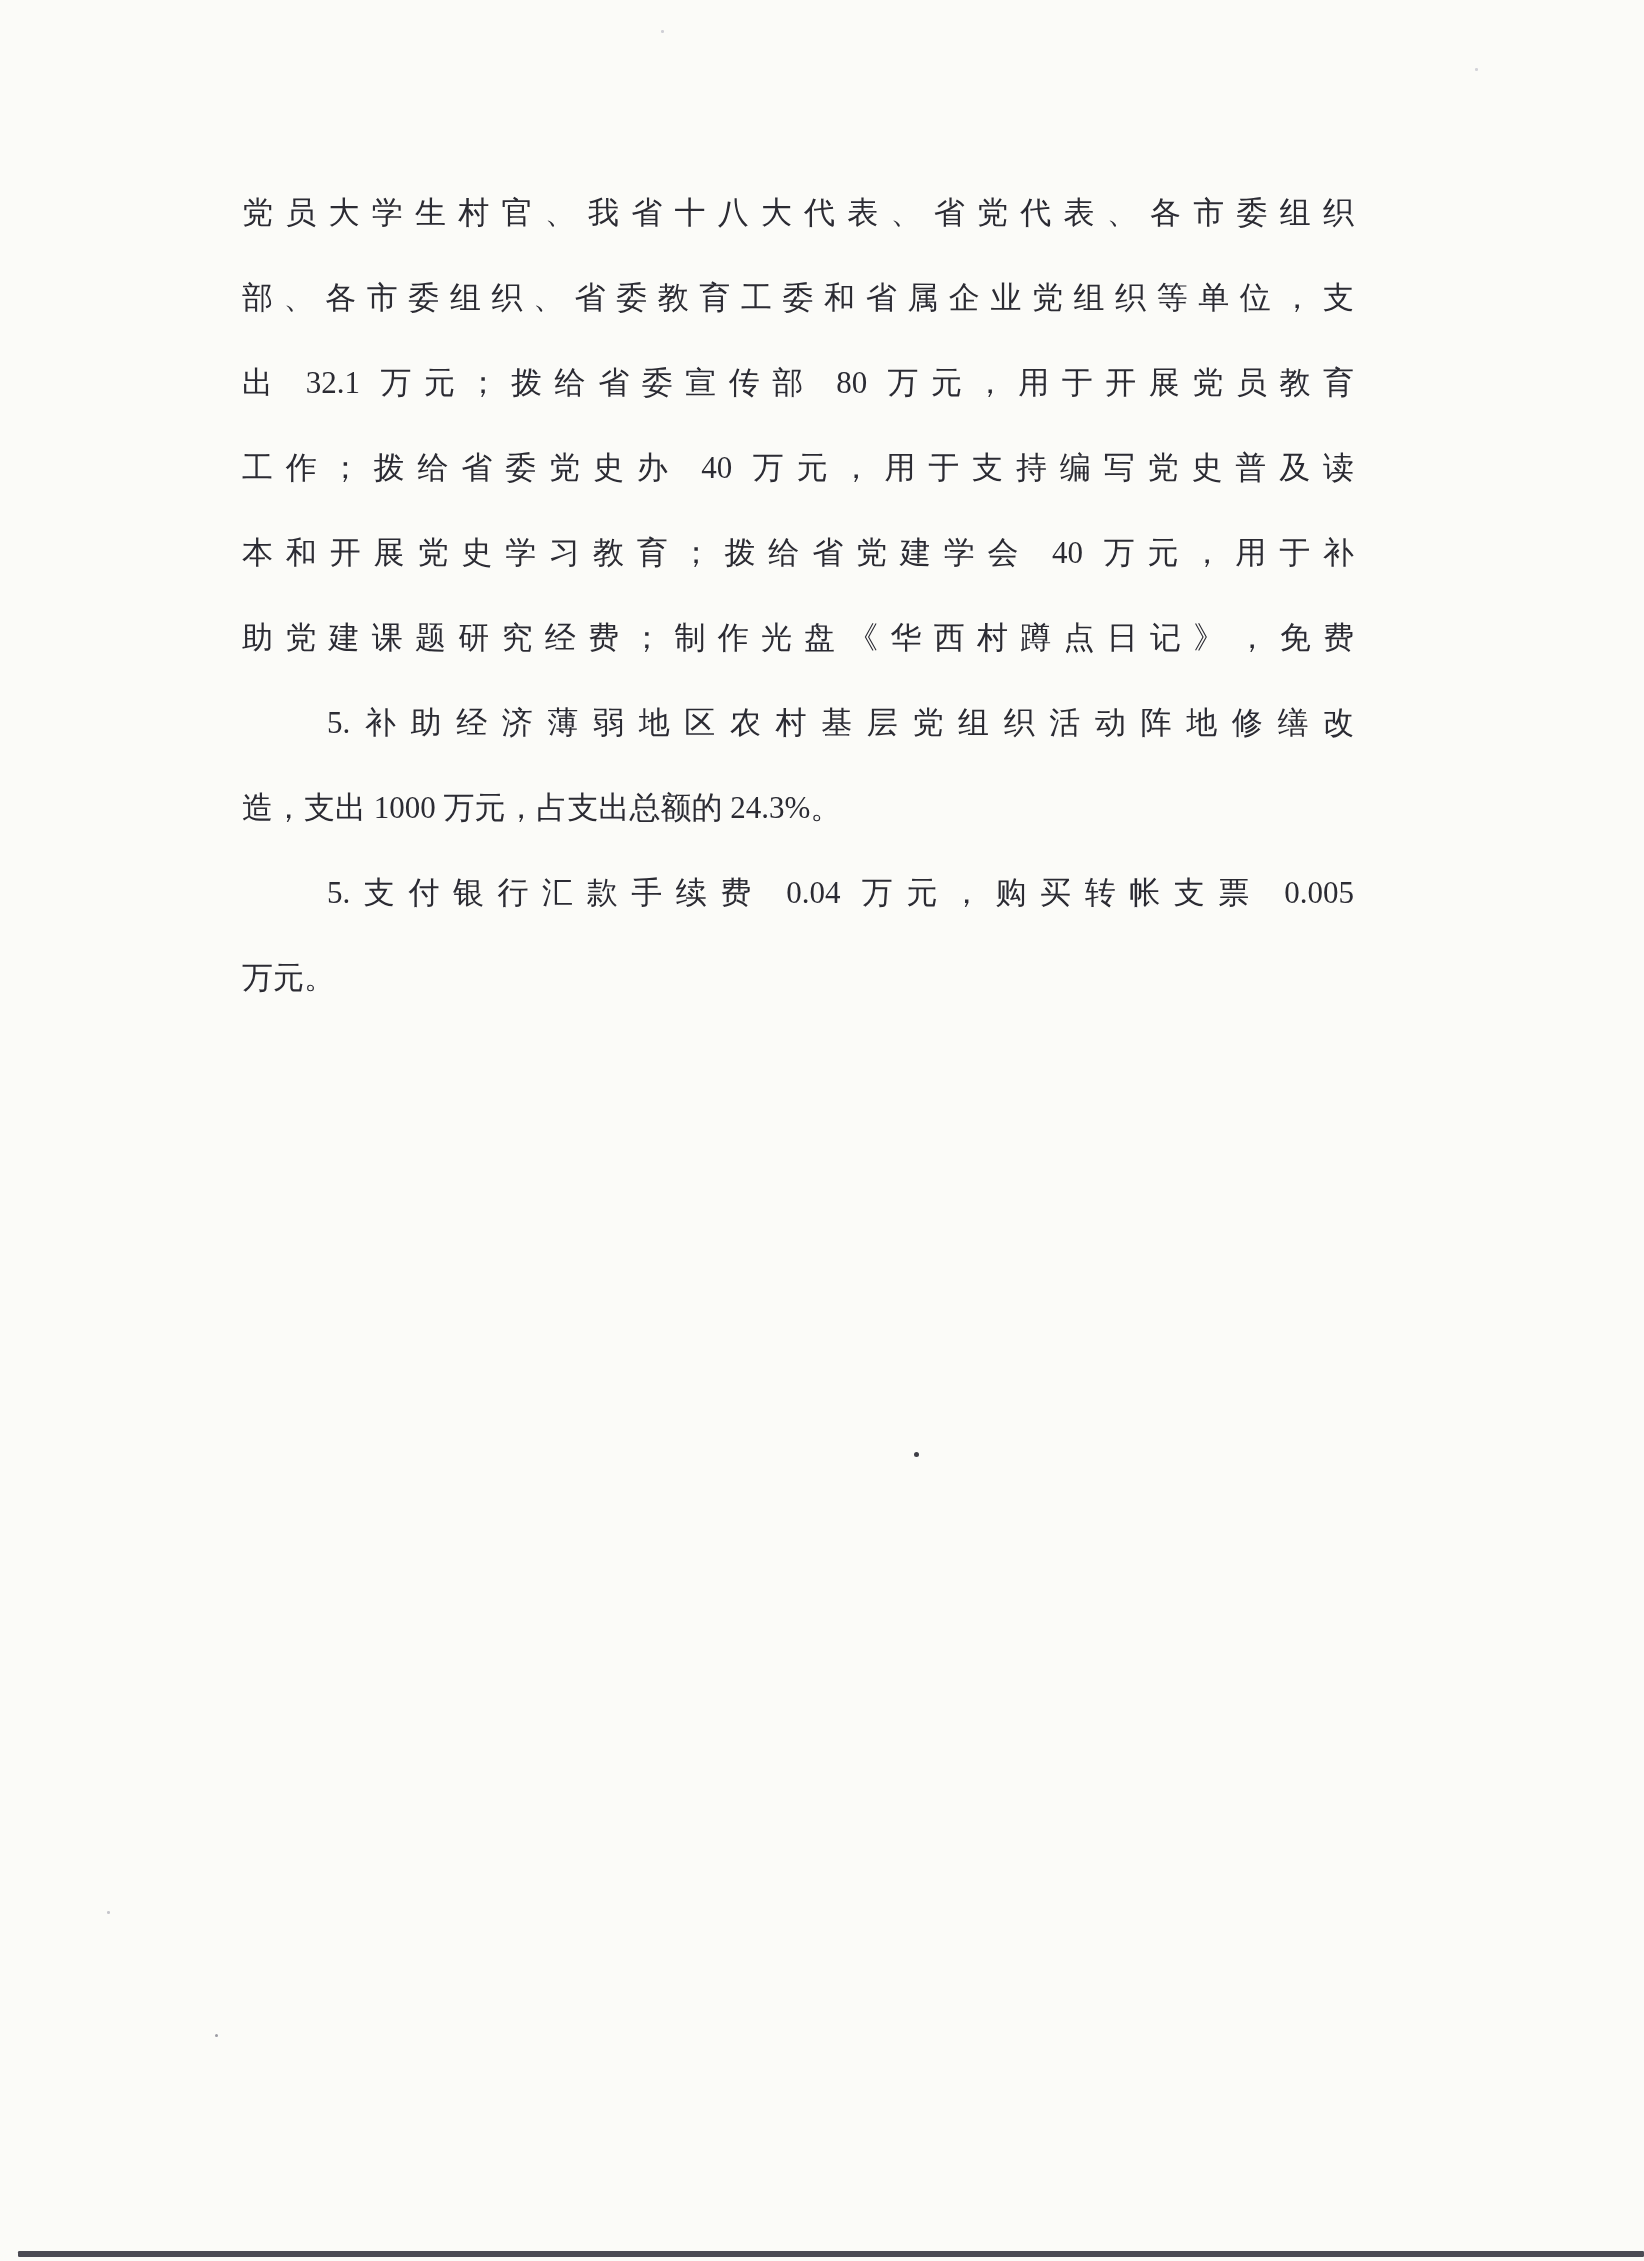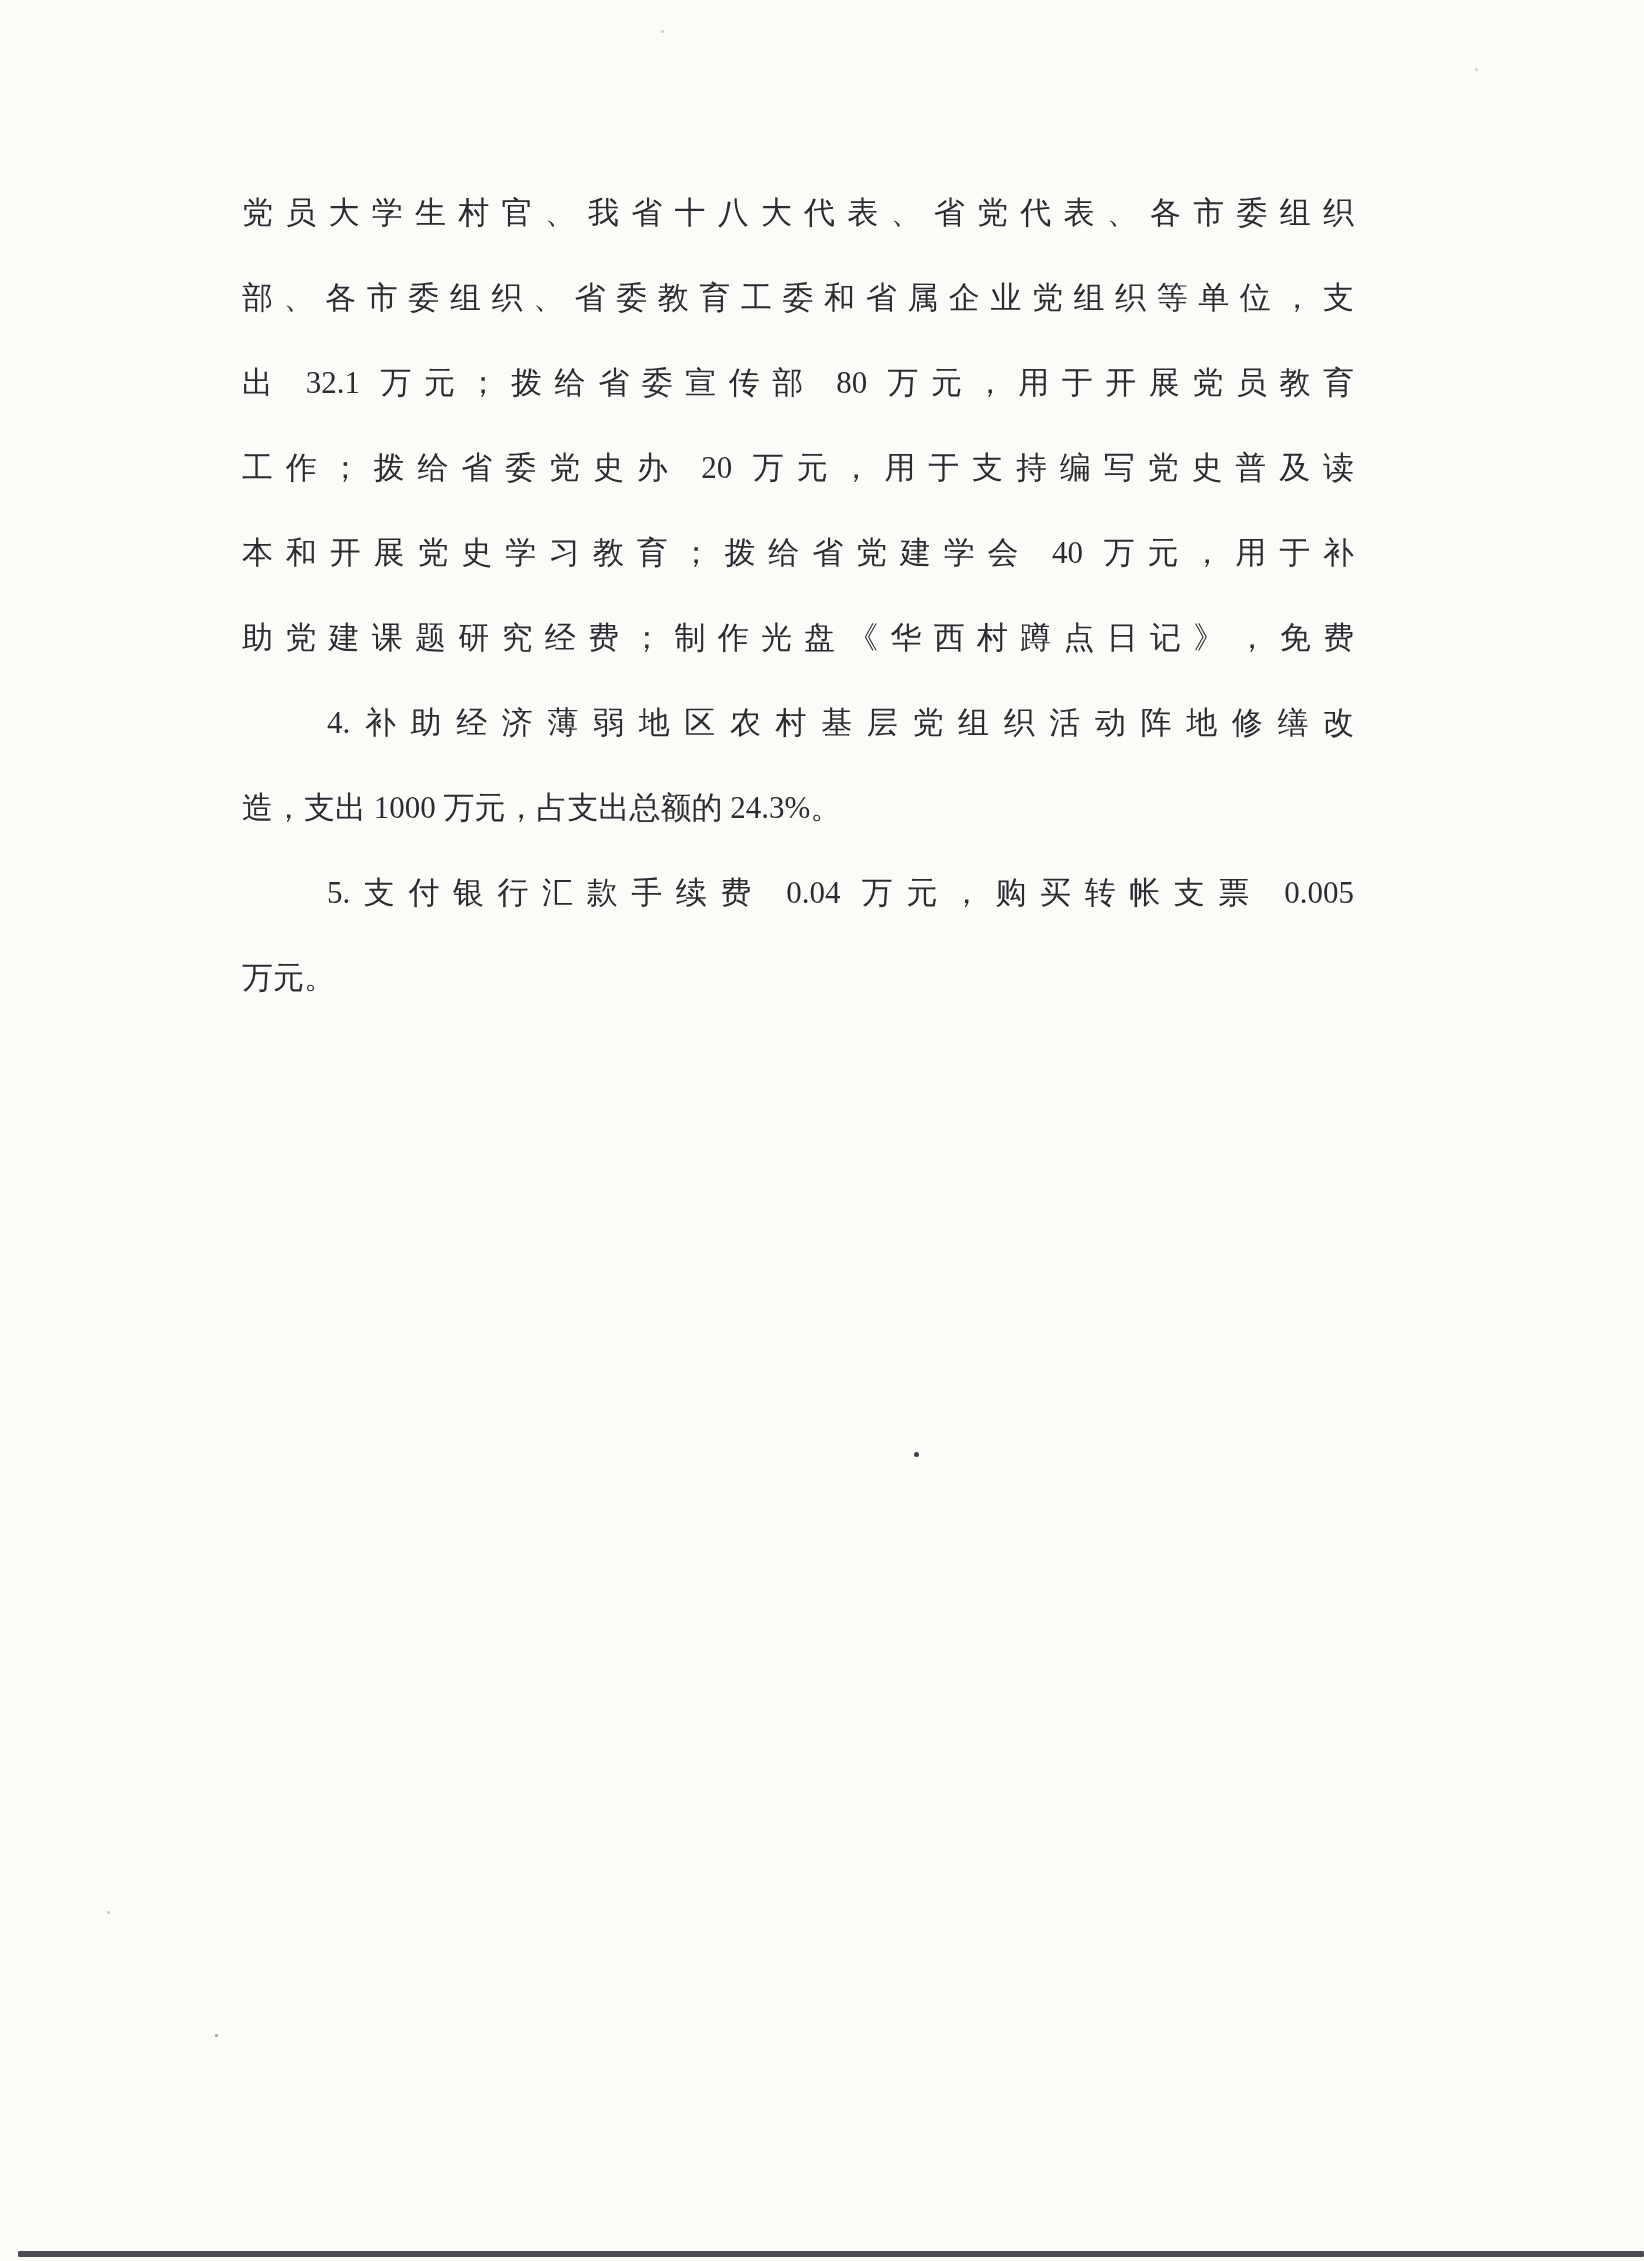--- a/index.html
+++ b/index.html
@@ -58,24 +58,24 @@
 </style>
 </head>
 <body style="--paper: #fbfbf8; --ink: #2b2b33; --scan-edge: #4b4b54;">
 
 <div class="page">
 
   <div class="text-block">
     <div class="line justify">党员大学生村官、我省十八大代表、省党代表、各市委组织</div>
     <div class="line justify">部、各市委组织、省委教育工委和省属企业党组织等单位，支</div>
     <div class="line justify">出 32.1 万元；拨给省委宣传部 80 万元，用于开展党员教育</div>
-    <div class="line justify">工作；拨给省委党史办 20 万元，用于支持编写党史普及读</div>
+    <div class="line justify">工作；拨给省委党史办 40 万元，用于支持编写党史普及读</div>
     <div class="line justify">本和开展党史学习教育；拨给省党建学会 40 万元，用于补</div>
     <div class="line justify">助党建课题研究经费；制作光盘《华西村蹲点日记》，免费</div>
-    <div class="line justify indent">4.补助经济薄弱地区农村基层党组织活动阵地修缮改</div>
+    <div class="line justify indent">5.补助经济薄弱地区农村基层党组织活动阵地修缮改</div>
     <div class="line">造，支出 1000 万元，占支出总额的 24.3%。</div>
     <div class="line justify indent">5.支付银行汇款手续费 0.04 万元，购买转帐支票 0.005</div>
     <div class="line">万元。</div>
   </div>
 
   <div class="speck speck-1"></div>
   <div class="speck speck-2"></div>
   <div class="speck speck-3"></div>
   <div class="speck speck-4"></div>
   <div class="speck speck-5"></div>

